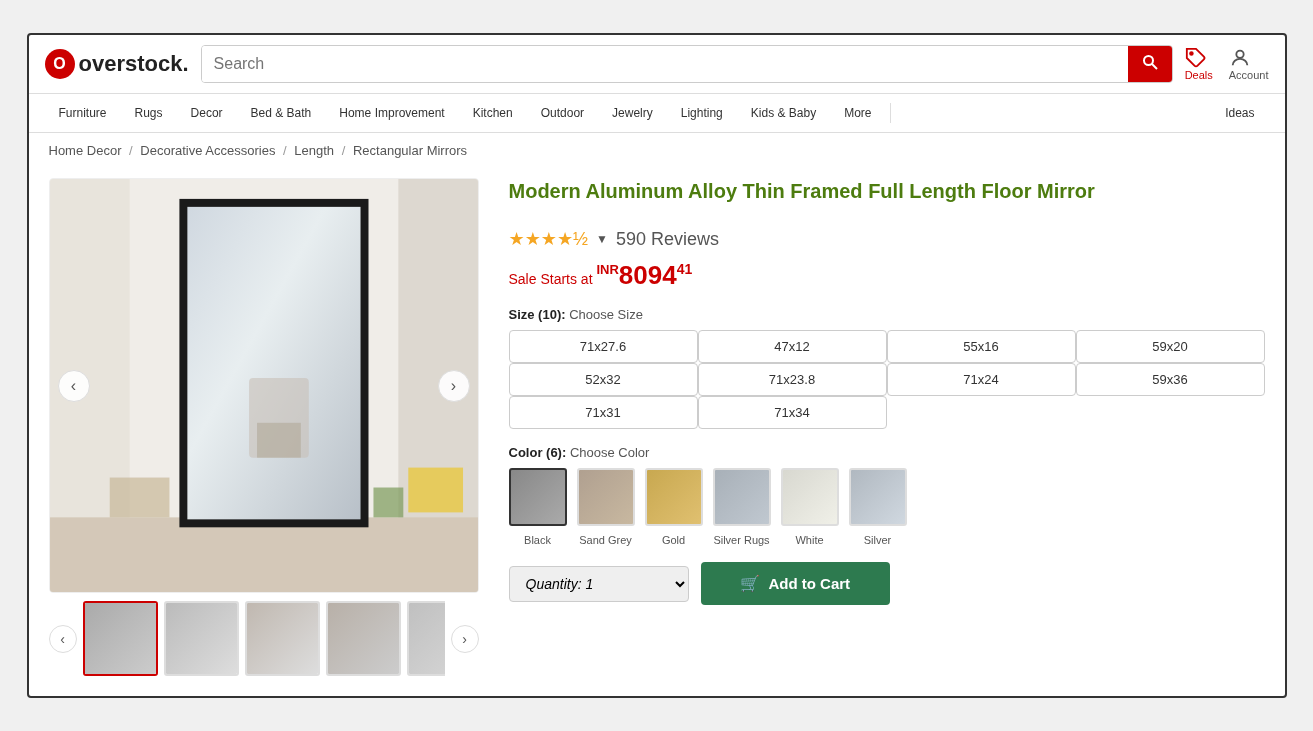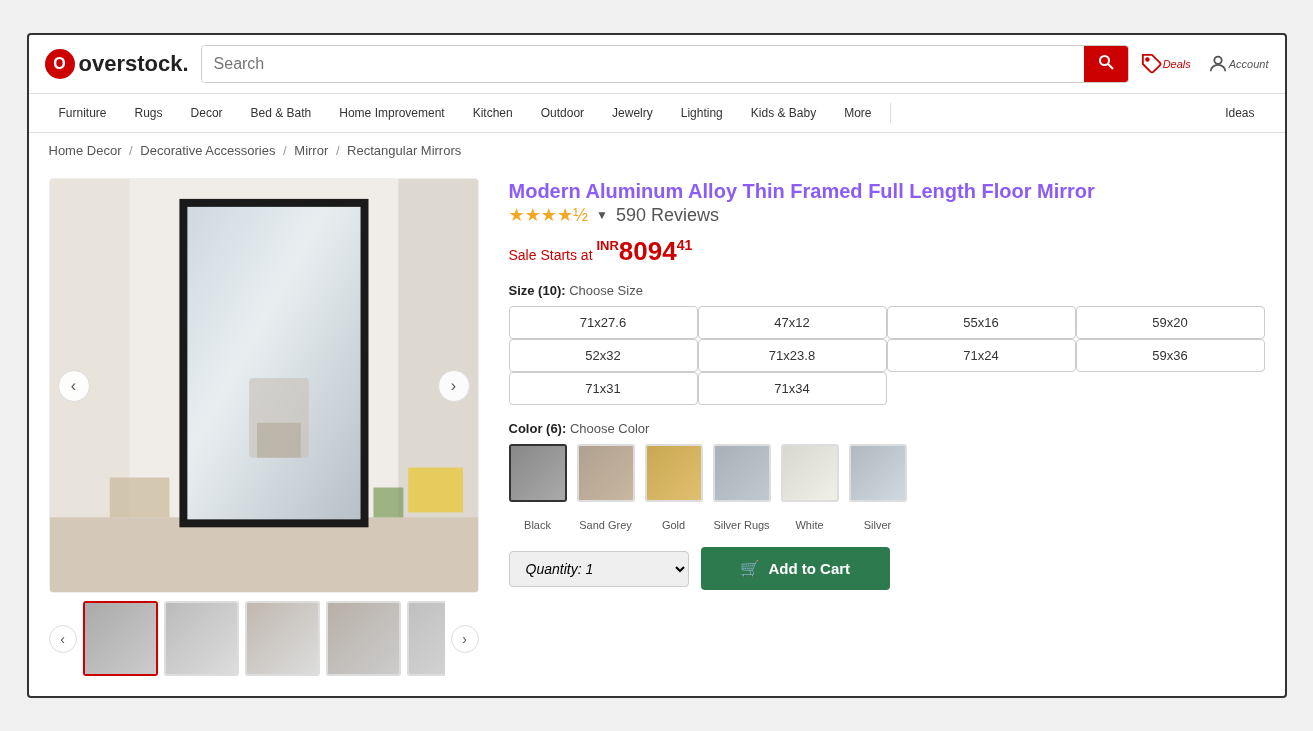--- a/index.html
+++ b/index.html
@@ -7,21 +7,21 @@
     .page-wrapper { width: 1260px; background: #fff; border: 2px solid #333; border-radius: 4px; overflow: hidden; }
 
     
     .header { display: flex; align-items: center; padding: 10px 16px; border-bottom: 1px solid #ddd; gap: 12px; }
     .logo { display: flex; align-items: center; gap: 4px; font-size: 22px; font-weight: bold; color: #222; white-space: nowrap; }
     .logo-icon { width: 30px; height: 30px; background: #cc0000; border-radius: 50%; display: flex; align-items: center; justify-content: center; color: white; font-size: 16px; font-weight: bold; }
     .search-bar { flex: 1; display: flex; border: 1px solid #ccc; border-radius: 4px; overflow: hidden; }
     .search-input { flex: 1; padding: 8px 12px; border: none; outline: none; font-size: 16px; }
     .search-button { background: #cc0000; border: none; padding: 8px 14px; cursor: pointer; color: white; font-size: 16px; }
     .header-icons { display: flex; align-items: center; gap: 16px; }
-    .header-icon-item { display: flex; flex-direction: row; align-items: center; cursor: pointer; color: #555; font-size: 11px; font-style: italic; }
+    .header-icon-item { display: flex; flex-direction: column; cursor: pointer; color: #555; font-size: 11px; }
     .header-icon-item svg { width: 22px; height: 22px; }
     .deals-icon { color: #cc0000; }
 
     
     .nav { display: flex; align-items: center; padding: 0 16px; border-bottom: 1px solid #ddd; background: #fff; }
     .nav-item { padding: 12px 14px; font-size: 12px; color: #333; cursor: pointer; white-space: nowrap; }
     .nav-divider { width: 1px; height: 20px; background: #ddd; margin: 0 4px; }
     .nav-item.ideas { margin-left: auto; }
 
     
@@ -43,39 +43,39 @@
     
     .thumbnails { display: flex; align-items: center; gap: 6px; margin-top: 8px; }
     .thumb-arrow { background: rgba(255,255,255,0.9); border: 1px solid #ddd; border-radius: 50%; width: 28px; height: 28px; display: flex; align-items: center; justify-content: center; cursor: pointer; font-size: 14px; color: #555; flex-shrink: 0; }
     .thumb-wrap { display: flex; gap: 6px; flex: 1; overflow: hidden; }
     .thumbnail { width: 75px; height: 75px; border: 2px solid #ddd; border-radius: 3px; overflow: hidden; cursor: pointer; flex-shrink: 0; background: #e8e8e8; }
     .thumbnail.active { border-color: #cc0000; }
     .thumb-inner { width: 100%; height: 100%; background: linear-gradient(135deg, #d0d0d0, #e8e8e8); display: flex; align-items: center; justify-content: center; }
 
     
     .product-details { flex: 1; }
-    .product-title { font-size: 20px; font-weight: bold; color: #8b5cf6; line-height: 1.3; margin-bottom: 0; }
+    .product-title { font-size: 20px; font-weight: bold; color: #4d7c0f; line-height: 1.3; margin-bottom: 24px; }
     .rating-row { display: flex; align-items: center; gap: 8px; margin-bottom: 10px; }
     .stars { color: #f5a623; font-size: 18px; }
     .rating-count { font-size: 18px; color: #555; cursor: pointer; }
     .price-row { margin-bottom: 16px; }
     .sale-text { font-size: 14px; color: #cc0000; }
     .price { font-size: 26px; font-weight: bold; color: #cc0000; }
     .price-sup { font-size: 13px; vertical-align: super; }
     .price-cent { font-size: 14px; vertical-align: super; }
 
     
     .option-label { font-size: 13px; color: #555; margin-bottom: 8px; }
     .option-label strong { color: #222; }
     .size-grid { display: grid; grid-template-columns: repeat(4, 1fr); margin-bottom: 16px; }
     .size-btn { padding: 8px 4px; border: 1px solid #ccc; border-radius: 4px; background: #fff; cursor: pointer; font-size: 13px; text-align: center; color: #333; }
 
     
     .color-grid { display: flex; gap: 10px; margin-bottom: 16px; flex-wrap: wrap; }
-    .color-item { display: flex; flex-direction: column; align-items: center; gap: 17px; cursor: pointer; }
+    .color-item { display: flex; flex-direction: column; align-items: center; gap: 8px; cursor: pointer; }
     .color-swatch { width: 58px; height: 58px; border: 2px solid #ddd; border-radius: 3px; overflow: hidden; background: #e8e8e8; }
     .color-swatch.active { border-color: #333; }
     .color-label { font-size: 11px; color: #555; text-align: center; }
 
     
     .cart-row { display: flex; gap: 12px; align-items: center; }
     .quantity-select { padding: 8px 12px; border: 1px solid #ccc; border-radius: 4px; font-size: 14px; width: 180px; cursor: pointer; appearance: auto; font-style: italic; }
     .add-to-cart-btn { background: #2d7a4f; color: white; border: none; padding: 12px 40px; border-radius: 4px; font-size: 15px; cursor: pointer; display: flex; align-items: center; gap: 8px; font-weight: bold; }
     .cart-icon { font-size: 16px; }
   </style>
@@ -130,21 +130,21 @@
     <span class="nav-item">More</span>
     <div class="nav-divider"></div>
     <span class="nav-item ideas">Ideas</span>
   </div>
 
   <div class="breadcrumb">
     <a href="#">Home Decor</a>
     <span> / </span>
     <a href="#">Decorative Accessories</a>
     <span> / </span>
-    <a href="#">Mirror</a>
+    <a href="#">Length</a>
     <span> / </span>
     <a href="#">Rectangular Mirrors</a>
   </div>
 
   <div class="main">
 
     <div class="image-section">
       <div class="main-image-container">
         <div class="mirror-scene">
           

